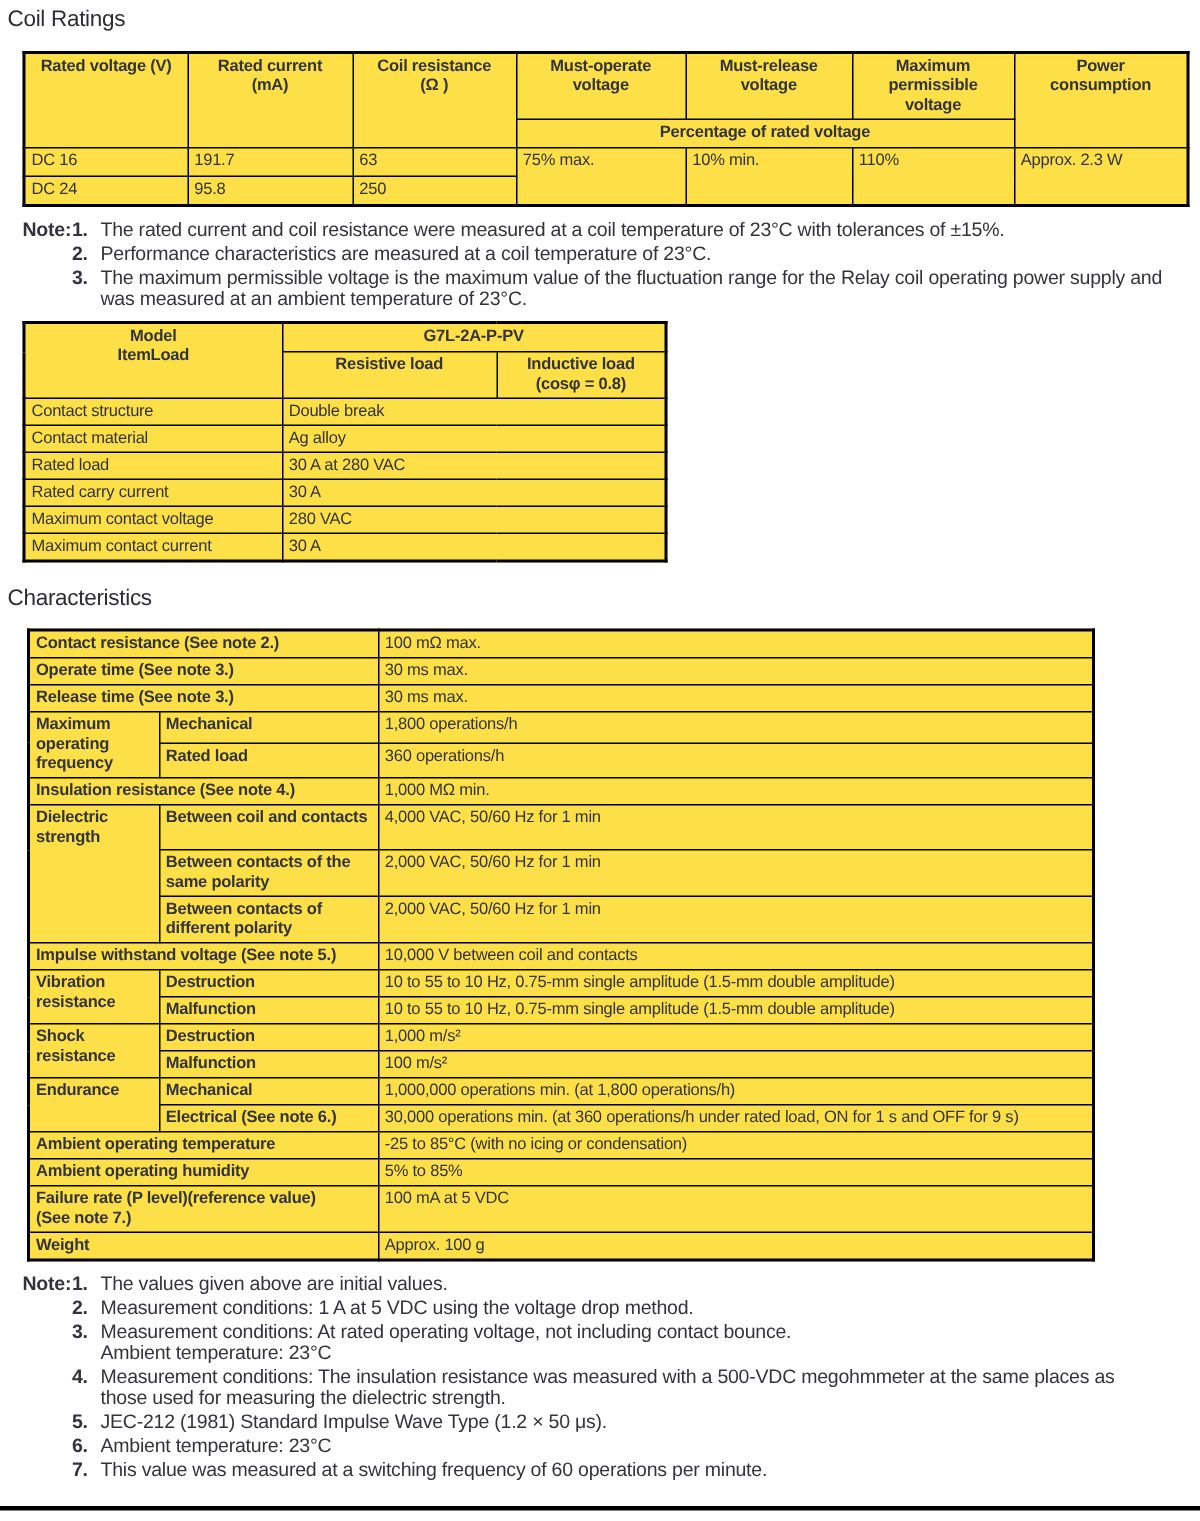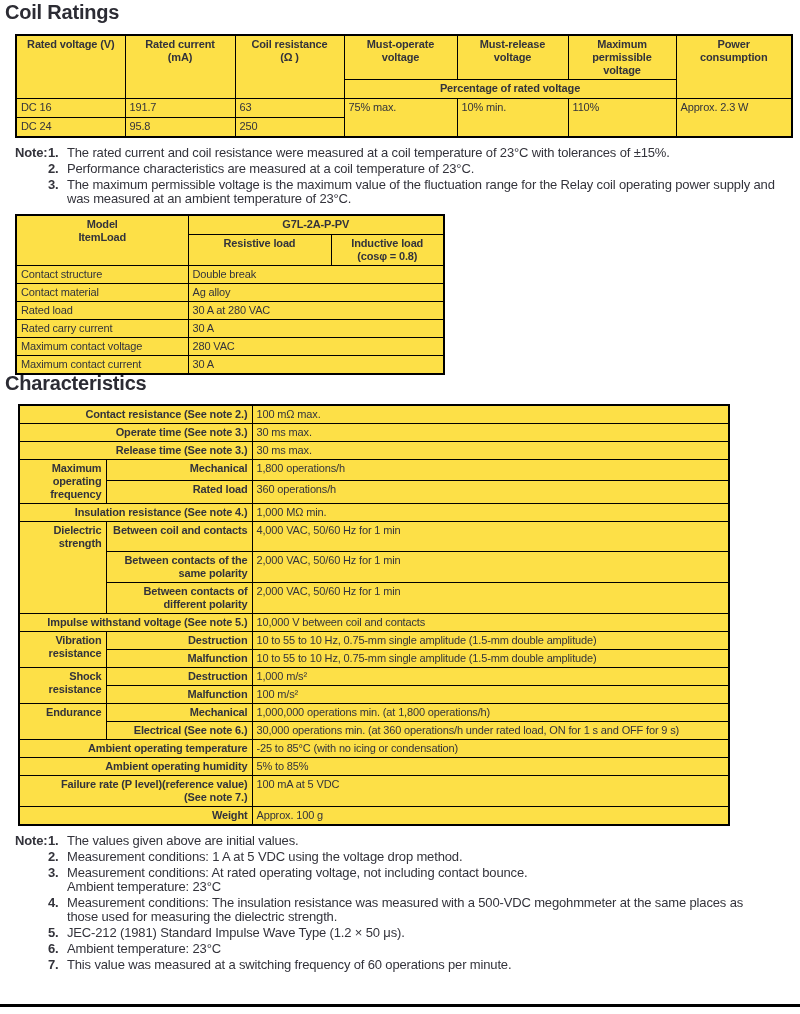--- a/index.html
+++ b/index.html
@@ -1,38 +1,38 @@
 <!DOCTYPE html>
 <html><head>
 <meta charset="utf-8">
 <style>
   html,body { margin:0; padding:0; background:#fff; }
   .page {
     position:relative; width:800px; height:1014px; background:#ffffff;
     font-family:"Liberation Sans", sans-serif; color:#33333b; overflow:hidden;
   }
   .sec-title {
-    margin:0; padding:0 0 0 5px; font-size:20px; line-height:17px;
-    font-weight:bold; color:#2c2c34; letter-spacing:-0.2px;
+    margin:0; padding:0 0 0 5px; font-size:15px; line-height:17px;
+    font-weight:normal; color:#2c2c34; letter-spacing:-0.2px;
   }
   #coil-title { padding-top:4px; }
   #contact-title { margin-top:13px; }
-  #char-title { }
+  #char-title { margin-top:15px; }
 
   table { border-collapse:collapse; table-layout:fixed; background:#fde047; }
   .tbl { border:2px solid #000; }
   th, td {
     border:1px solid #000; box-sizing:border-box;
     font-size:11px; line-height:13px; letter-spacing:-0.15px;
     padding:2px 4px; white-space:pre-line; overflow:hidden;
     vertical-align:top;
   }
   th { font-weight:bold; text-align:center; }
   td.val { font-weight:normal; text-align:left; }
-  td.lbl { font-weight:bold; text-align:right;margin-top:32px; }
+  td.lbl { font-weight:bold; text-align:left;margin-top:32px; }
 
   
   #coil-table { margin:13px 0 0 15px; width:776px; }
   #coil-table tr.hdr-main th { height:40px; }
   #coil-table tr.hdr-sub th { height:19px; }
   #coil-table td { height:19px; }
 
   
   #contact-table { margin:8px 0 0 15px; width:428px; }
   #contact-table tr.hdr1 th { height:20px; }

